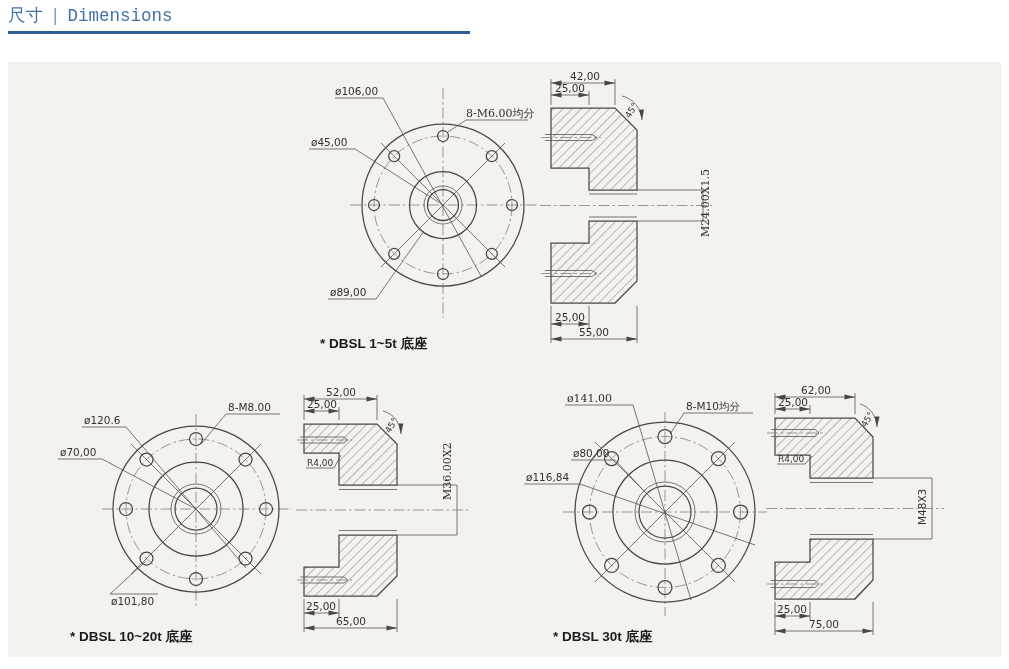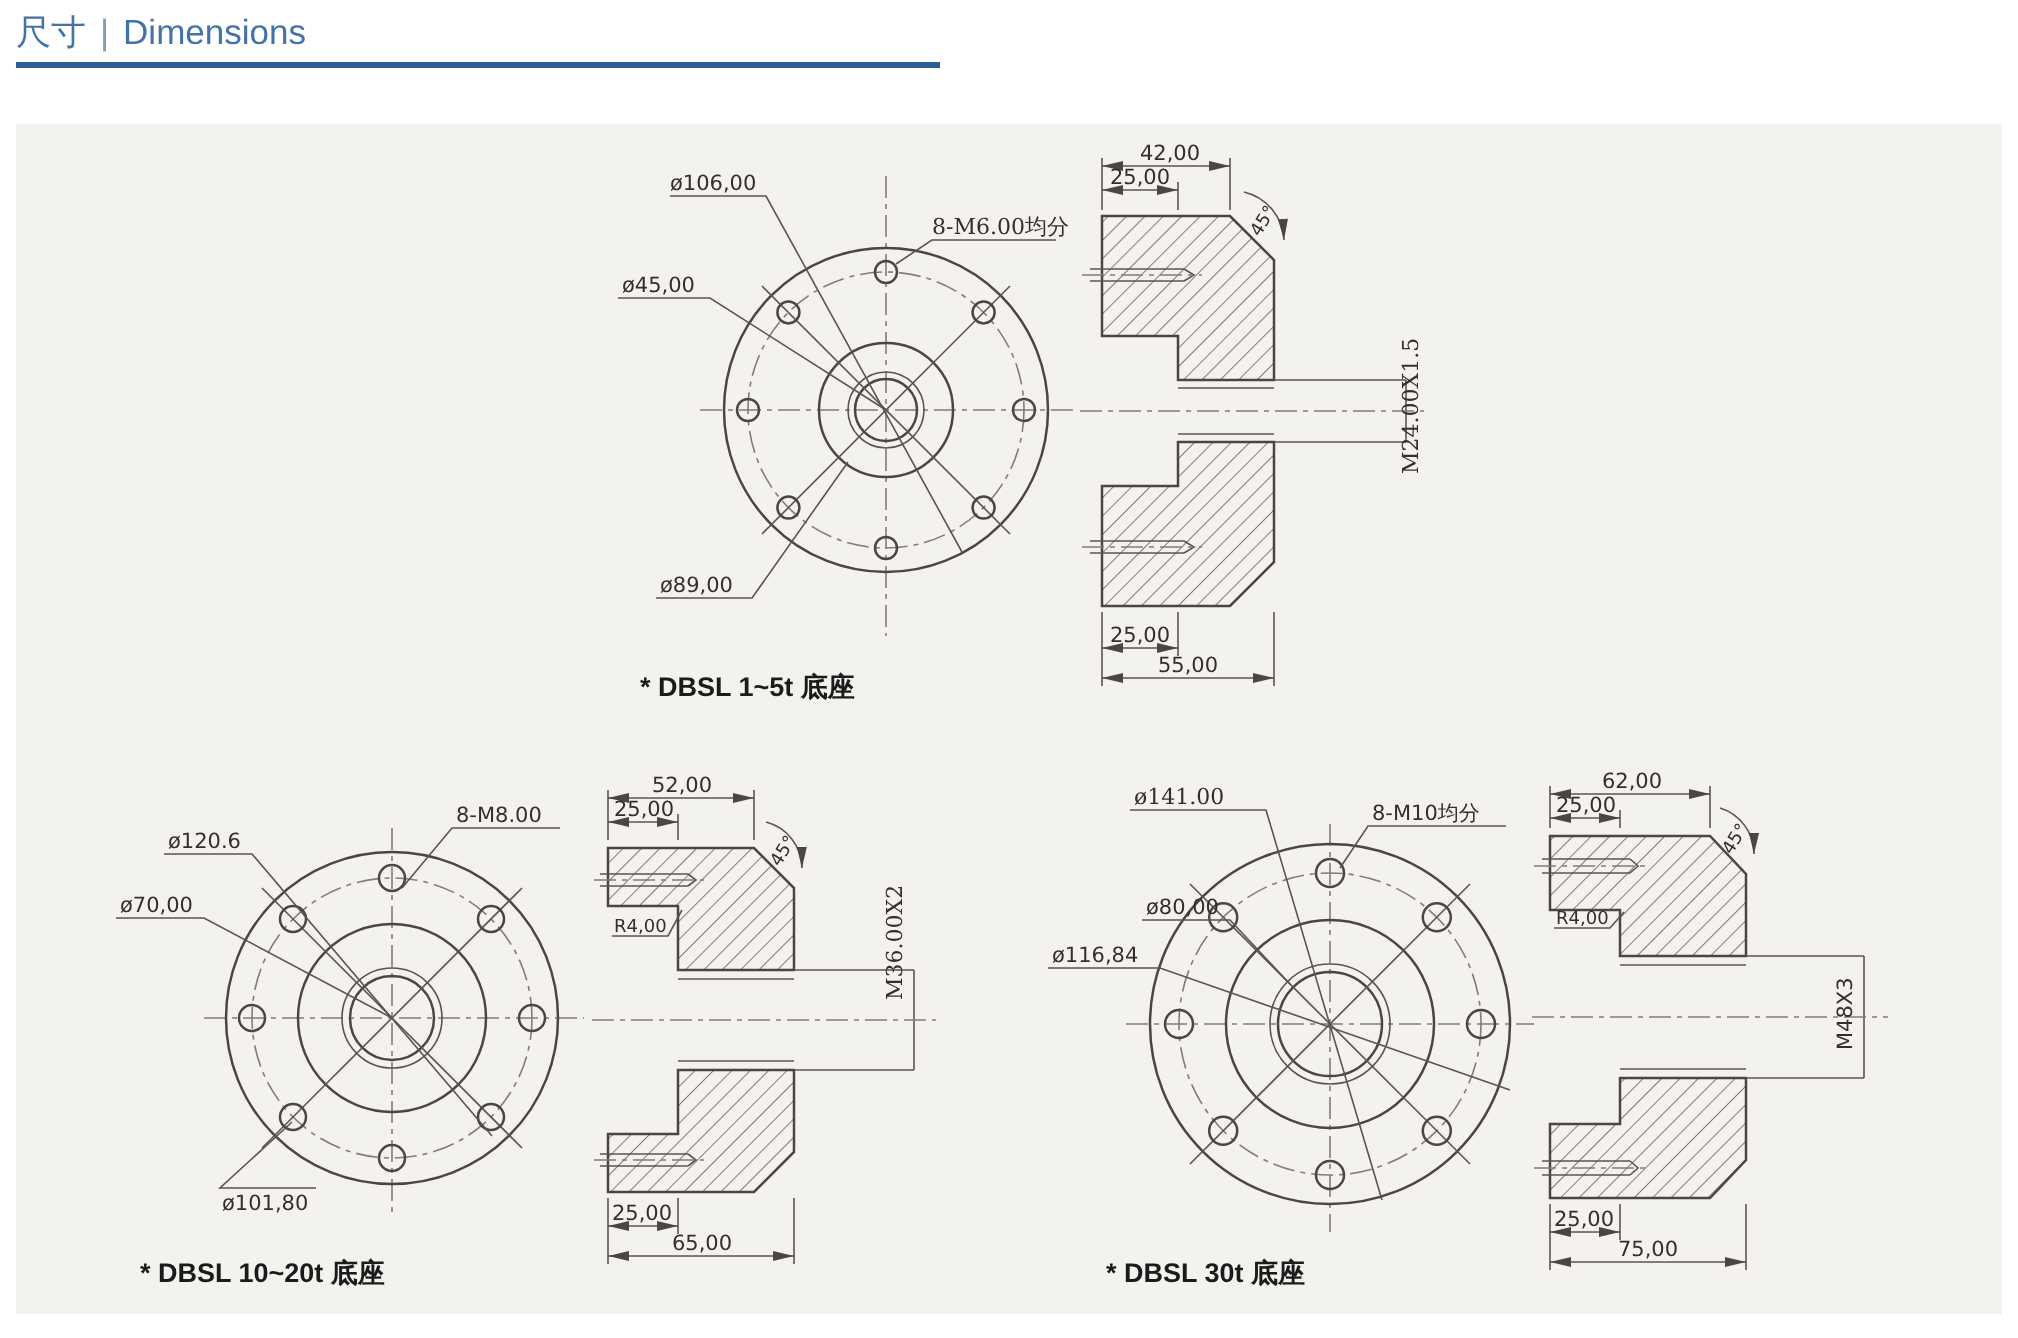--- a/index.html
+++ b/index.html
@@ -1,18 +1,18 @@
 <!DOCTYPE html>
 <html><head>
 <meta charset="utf-8">
 <style>
   html,body{margin:0;padding:0;background:#ffffff;width:1009px;height:669px;overflow:hidden;
             font-family:"Liberation Sans","DejaVu Sans",sans-serif;}
   .hdr{position:absolute;left:8px;top:2px;width:462px;}
-  .hdr .trow{font-size:17.5px;color:#4473a8;line-height:28px;white-space:nowrap;}
+  .hdr .trow{font-size:17.5px;color:#4473a8;line-height:28px;white-space:nowrap;font-family:Liberation Mono, monospace;}
   .hdr .sep{margin:0 7px;color:#7b9cc3;font-weight:300;}
   .hdr .rule{height:3px;background:#2d5f93;margin-top:1px;}
   .panel{position:absolute;left:8px;top:62px;width:993px;height:595px;background:#f3f2ef;}
   svg{display:block}
   .ml{stroke:#4d4545;stroke-width:1.25;fill:none}
   .tl{stroke:#5c5353;stroke-width:0.8;fill:none}
   .cl{stroke:#857b78;stroke-width:0.8;fill:none;stroke-dasharray:11 3 2.5 3}
   .hs{fill:url(#hp);stroke:#4d4545;stroke-width:1.25}
   .dim{font:10.5px "DejaVu Sans",sans-serif;fill:#342e2e}
   .ser{font-family:"DejaVu Serif",serif;font-size:11px}

